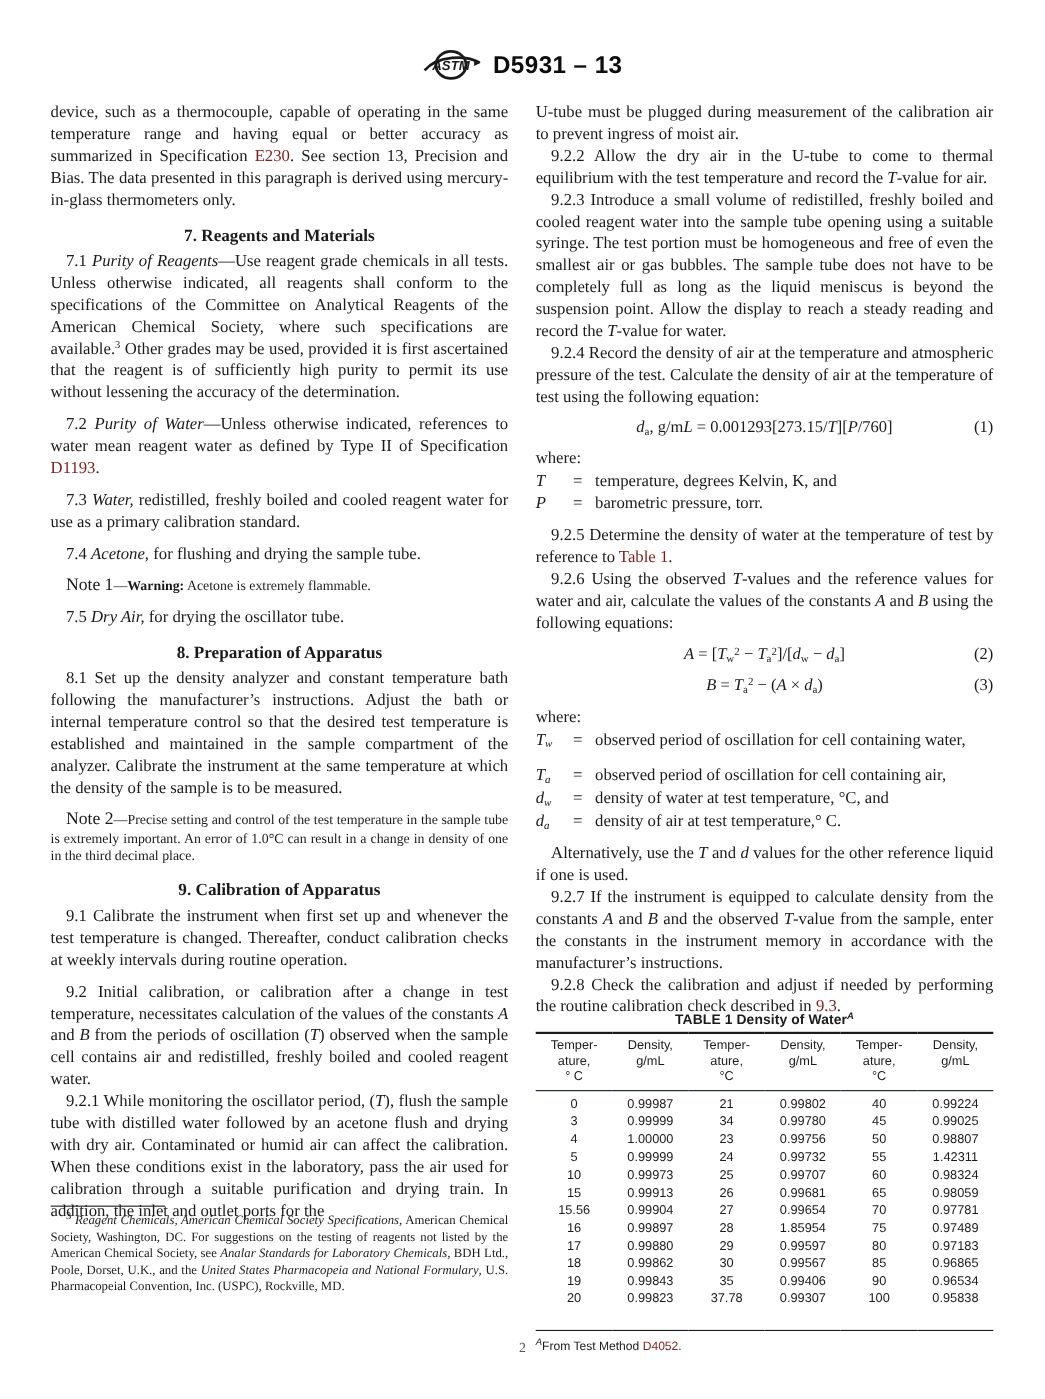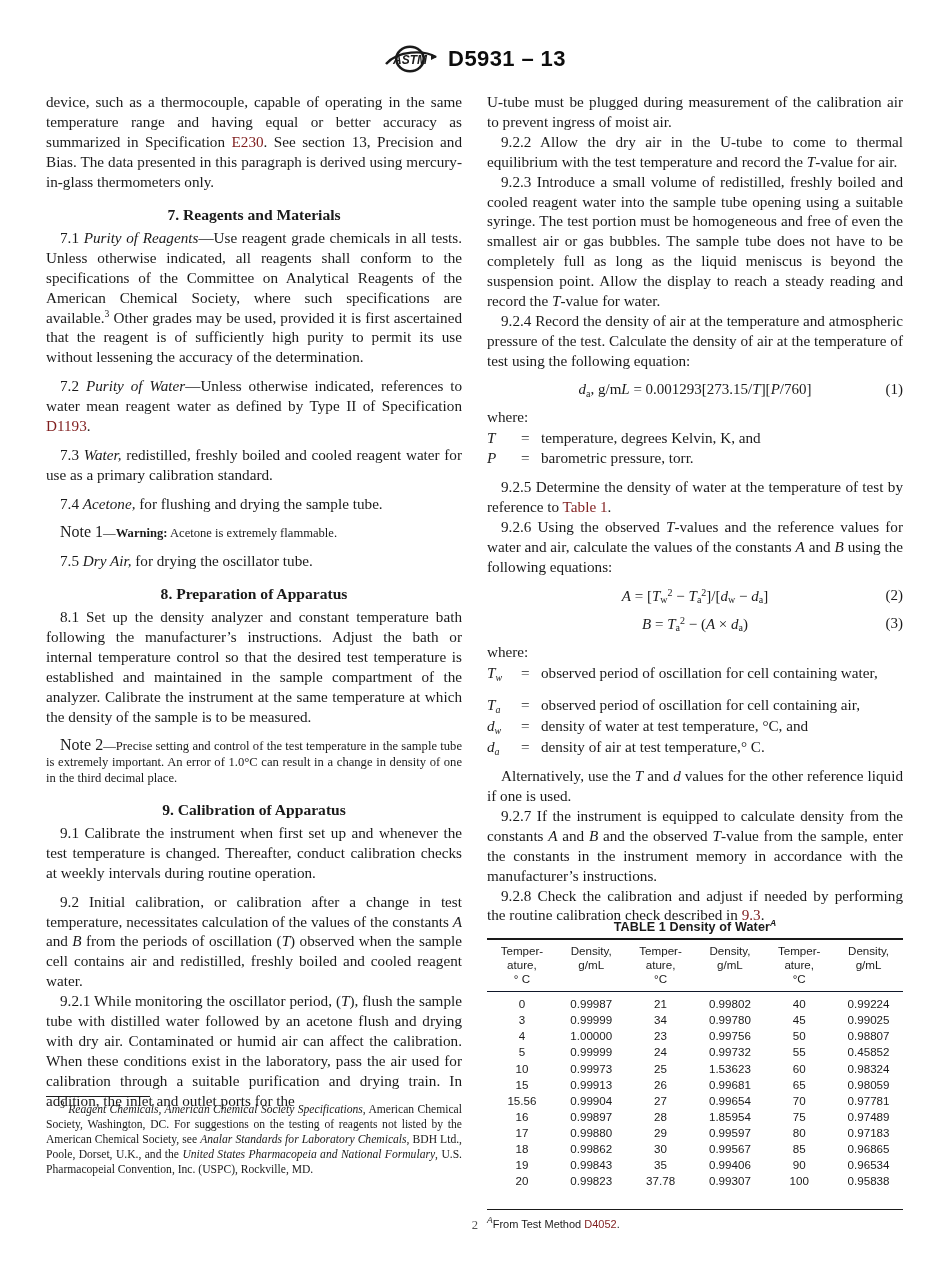--- a/index.html
+++ b/index.html
@@ -397,27 +397,27 @@
             <td>0.99756</td>
             <td>50</td>
             <td>0.98807</td>
           </tr>
           <tr>
             <td>5</td>
             <td>0.99999</td>
             <td>24</td>
             <td>0.99732</td>
             <td>55</td>
-            <td>0.45852</td>
+            <td>1.42311</td>
           </tr>
           <tr>
             <td>10</td>
             <td>0.99973</td>
             <td>25</td>
-            <td>1.53623</td>
+            <td>0.99707</td>
             <td>60</td>
             <td>0.98324</td>
           </tr>
           <tr>
             <td>15</td>
             <td>0.99913</td>
             <td>26</td>
             <td>0.99681</td>
             <td>65</td>
             <td>0.98059</td>

